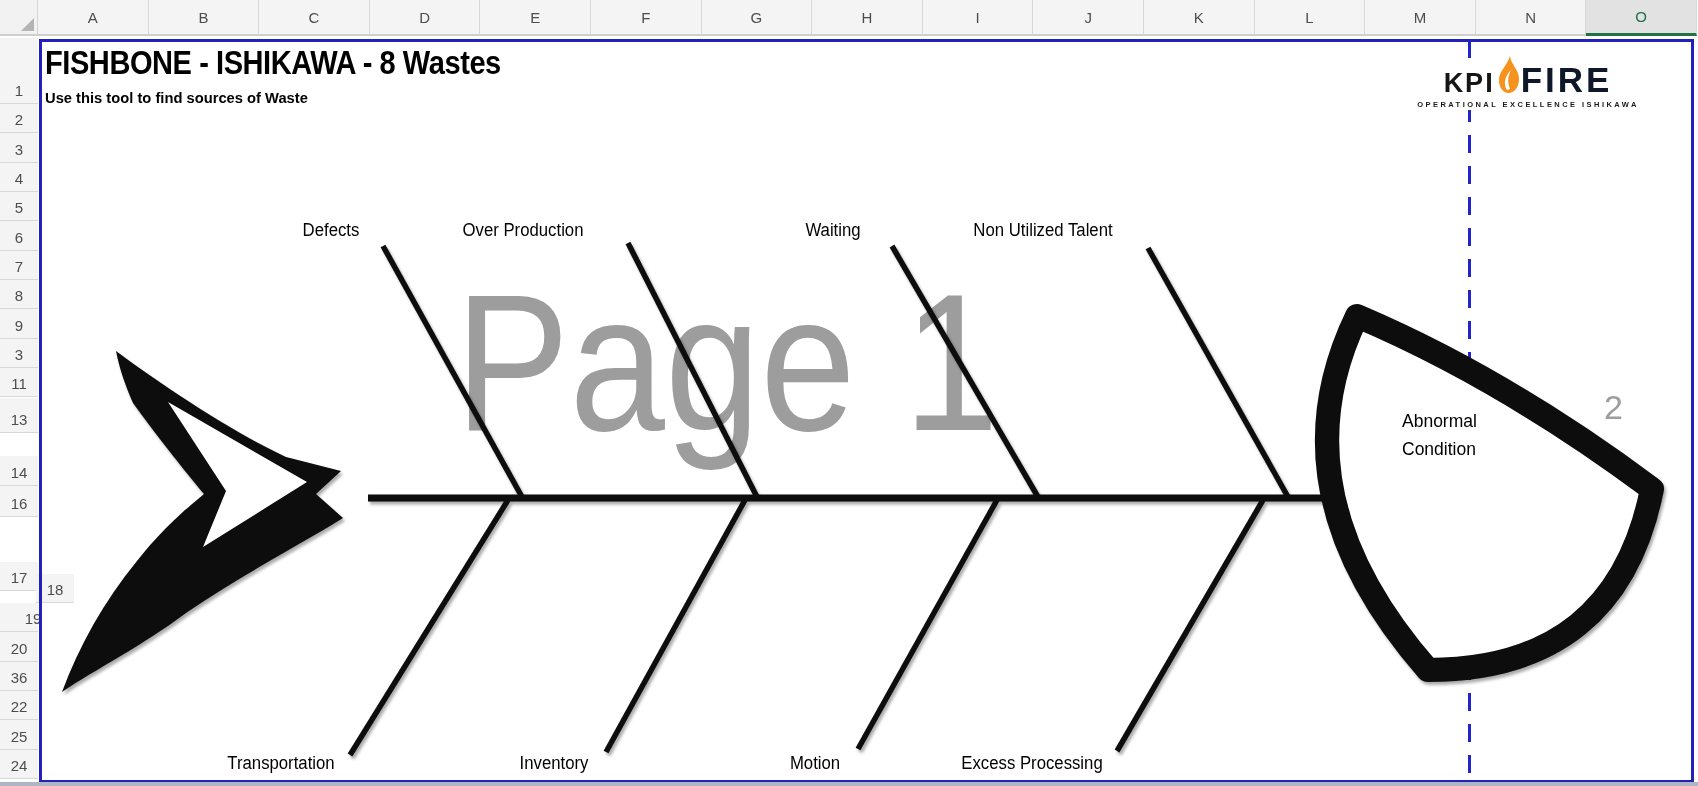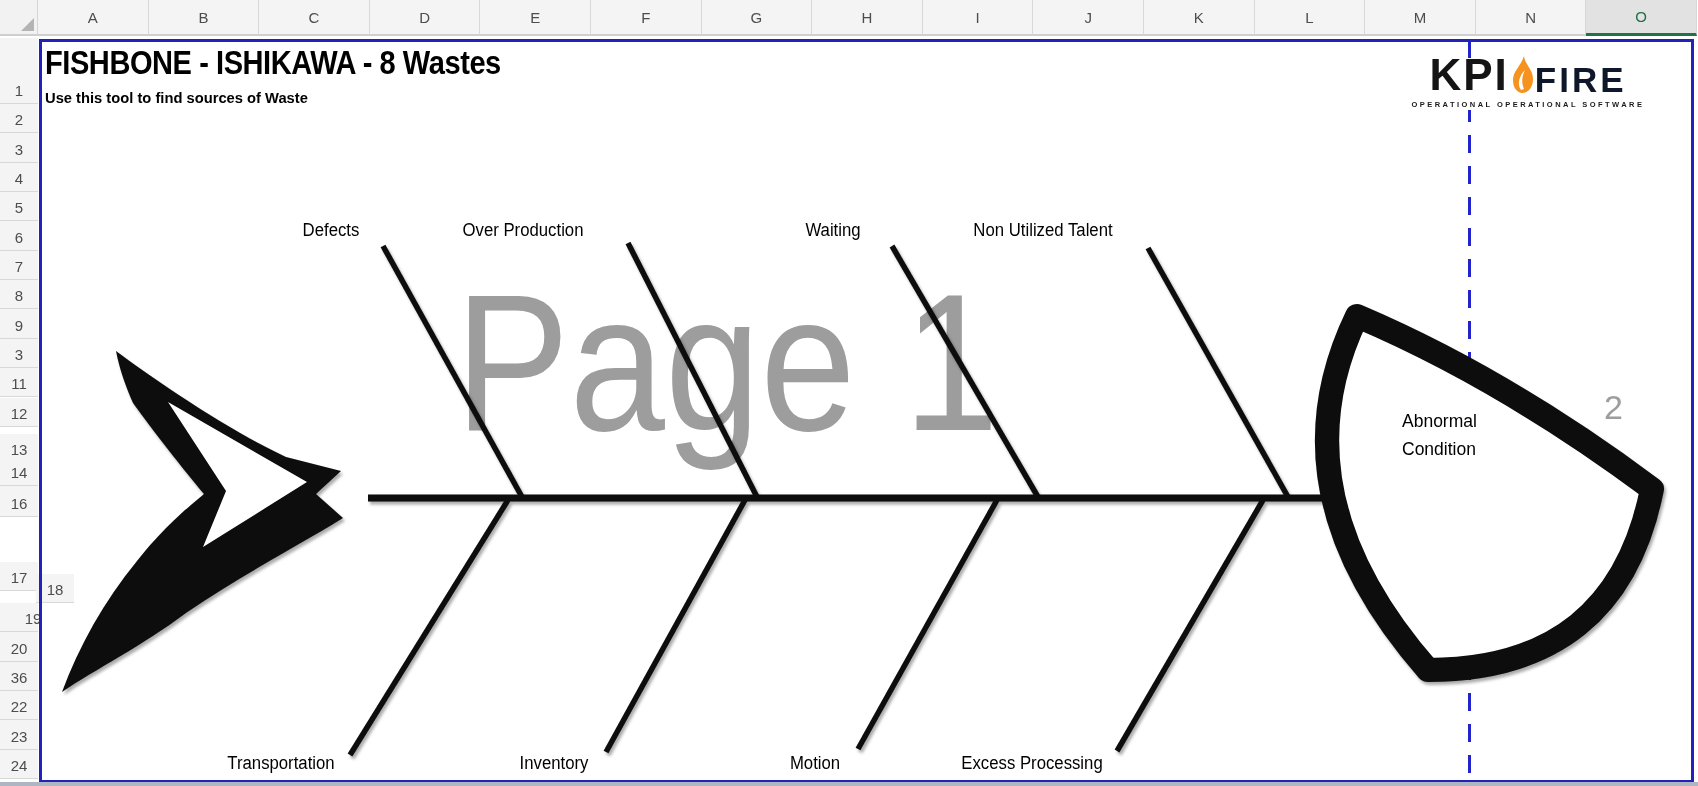--- a/index.html
+++ b/index.html
@@ -76,21 +76,21 @@
   #head-label{
     position:absolute;left:1402px;top:407px;width:100px;
     font-size:17.5px;line-height:1.6;color:#000;z-index:4;
   }
   
   #logo{
     position:absolute;left:1406px;top:58px;width:244px;background:#ffffff;
     z-index:5;text-align:center;padding:2px 0 1px 0;
   }
   #logo .logo-row{display:flex;align-items:flex-end;justify-content:center;height:37px;}
-  #logo .kpi{font-size:44px;font-weight:700;color:#151515;letter-spacing:2px;line-height:1;}
+  #logo .kpi{font-size:27px;font-weight:700;color:#151515;letter-spacing:2px;line-height:1;}
   #logo .flame{margin:0 2px 0 4px;}
   #logo .fire{font-size:35px;font-weight:700;color:#0f172a;letter-spacing:3px;line-height:1;}
   #logo .tagline{
     margin-top:3px;font-size:7.5px;font-weight:700;color:#1a1a1a;
     letter-spacing:2.45px;white-space:nowrap;
   }
 </style>
 </head>
 <body>
 
@@ -154,21 +154,21 @@
   <div class="logo-row">
     <span class="kpi">KPI</span>
     <span class="flame">
       <svg width="20" height="37" viewBox="0 0 20 37">
         <path d="M11,0 C12,9 20,13 20,23 C20,31 15.5,37 9.5,37 C4,37 0,31.5 0,24 C0,15 8,10 11,0 Z" fill="#F6921E"></path>
         <path d="M8,34 C4,28 6,20 12,14 C8,22 9,28 11,33 Z" fill="#ffffff"></path>
       </svg>
     </span>
     <span class="fire">FIRE</span>
   </div>
-  <div class="tagline">OPERATIONAL OPERATIONAL SOFTWARE</div>
+  <div class="tagline">OPERATIONAL EXCELLENCE ISHIKAWA</div>
 </div>
 
 <div id="corner-cell">
     <div class="tri"></div>
   </div>
 <div id="col-headers">
     <div class="col-header" style="left: 38px; width: 110.6px;">A</div>
     <div class="col-header" style="left: 148.6px; width: 110.6px;">B</div>
     <div class="col-header" style="left: 259.2px; width: 110.6px;">C</div>
     <div class="col-header" style="left: 369.8px; width: 110.6px;">D</div>
@@ -190,28 +190,28 @@
     <div class="row-header" style="top: 133.35px; height: 29.35px;">3</div>
     <div class="row-header" style="top: 162.7px; height: 29.35px;">4</div>
     <div class="row-header" style="top: 192.05px; height: 29.35px;">5</div>
     <div class="row-header" style="top: 221.4px; height: 29.35px;">6</div>
     <div class="row-header" style="top: 250.75px; height: 29.35px;">7</div>
     <div class="row-header" style="top: 280.1px; height: 29.35px;">8</div>
     <div class="row-header" style="top: 309.45px; height: 29.35px;">9</div>
     <div class="row-header" style="top: 338.8px; height: 29.35px;">3</div>
     <div class="row-header" style="top: 368.15px; height: 29.35px;">11</div>
     <div class="row-header" style="top: 397.5px; height: 29.35px;">12</div>
-    <div class="row-header" style="top: 434px; height: 29.35px;">13</div>
+    <div class="row-header" style="top: 404px; height: 29.35px;">13</div>
     <div class="row-header" style="top: 456.2px; height: 29.35px;">14</div>
     <div class="row-header" style="top: 485.55px; height: 29.35px;">15</div>
     <div class="row-header" style="top: 488px; height: 29.35px;">16</div>
     <div class="row-header" style="top: 562px; height: 29.35px; text-align: center;">17</div>
     <div class="row-header" style="top: 573.6px; height: 29.35px; margin-left: 36px;">18</div>
     <div class="row-header" style="top: 602.95px; height: 29.35px; padding-left: 28px;">19</div>
     <div class="row-header" style="top: 632.3px; height: 29.35px; text-align: center;">20</div>
     <div class="row-header" style="top: 661.65px; height: 29.35px;">36</div>
     <div class="row-header" style="top: 691px; height: 29.35px;">22</div>
-    <div class="row-header" style="top: 720.35px; height: 29.35px;">23</div>
+    <div class="row-header" style="top: 720.35px; height: 29.35px;">25</div>
     <div class="row-header" style="top: 749.7px; height: 29.35px;">24</div>
   </div>
 
 <div id="print-area-border"></div>
 <div id="outside-strip"></div>
 
 </body></html>

